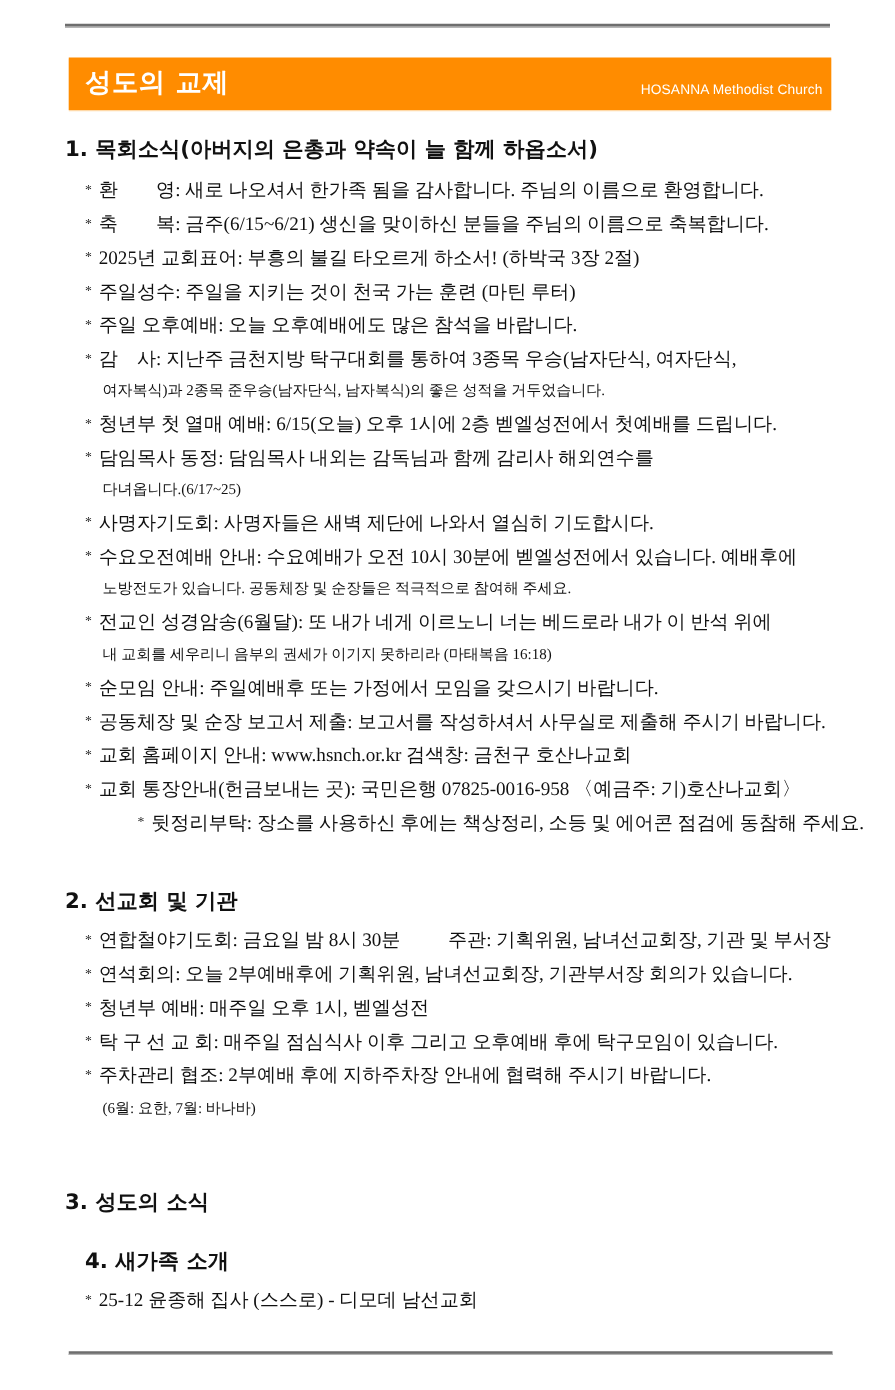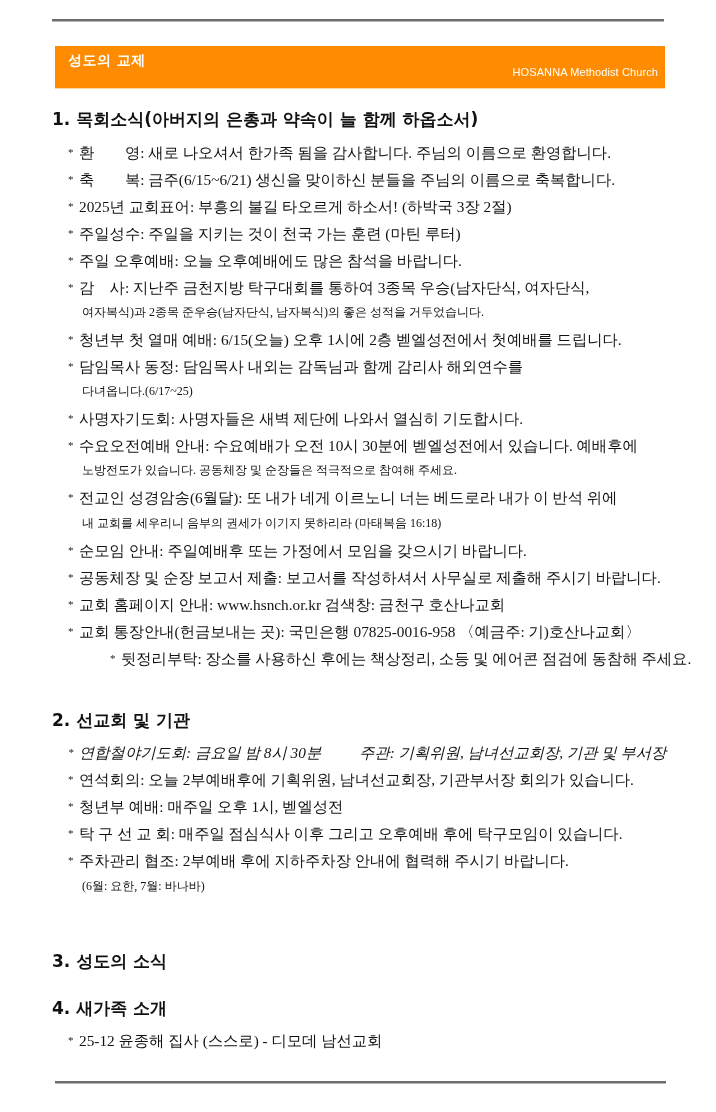--- a/index.html
+++ b/index.html
@@ -32,21 +32,21 @@
       height: 42px;
       background: #ff8c00;
       box-shadow: 0 1px 0 #ffd9a8;
     }
     .banner-title {
       position: absolute;
       left: 13px;
       top: 6px;
       font-family: "DejaVu Sans", sans-serif;
       font-weight: bold;
-      font-size: 14px;
+      font-size: 21px;
       color: #ffffff;
       letter-spacing: 0.5px;
     }
     .banner-sub {
       position: absolute;
       right: 7px;
       top: 20px;
       font-family: "Liberation Sans", sans-serif;
       font-size: 11px;
       color: #ffffff;
@@ -118,25 +118,25 @@
 <div class="item" style="top:488px;"><span class="bullet">*</span><span>전교인 성경암송(6월달): 또 내가 네게 이르노니 너는 베드로라 내가 이 반석 위에</span></div>
 <div class="cont" style="top:514px;">내 교회를 세우리니 음부의 권세가 이기지 못하리라 (마태복음 16:18)</div>
 <div class="item" style="top:541px;"><span class="bullet">*</span><span>순모임 안내: 주일예배후 또는 가정에서 모임을 갖으시기 바랍니다.</span></div>
 <div class="item" style="top:568px;"><span class="bullet">*</span><span>공동체장 및 순장 보고서 제출: 보고서를 작성하셔서 사무실로 제출해 주시기 바랍니다.</span></div>
 <div class="item" style="top:595px;"><span class="bullet">*</span><span>교회 홈페이지 안내: www.hsnch.or.kr 검색창: 금천구 호산나교회</span></div>
 <div class="item" style="top:622px;"><span class="bullet">*</span><span>교회 통장안내(헌금보내는 곳): 국민은행 07825-0016-958 〈예금주: 기)호산나교회〉</span></div>
 <div class="item" style="top:649px;margin-left:42px;"><span class="bullet">*</span><span>뒷정리부탁: 장소를 사용하신 후에는 책상정리, 소등 및 에어콘 점검에 동참해 주세요.</span></div>
 
 <div class="section-title" style="top:709px;">2. 선교회 및 기관</div>
 
-<div class="item" style="top:743px;font-style:italic;"><span class="bullet">*</span><span>연합철야기도회: 금요일 밤 8시 30분</span><span class="gap"></span><span>주관: 기획위원, 남녀선교회장, 기관 및 부서장</span></div>
+<div class="item" style="top:743px;"><span class="bullet">*</span><span>연합철야기도회: 금요일 밤 8시 30분</span><span class="gap"></span><span>주관: 기획위원, 남녀선교회장, 기관 및 부서장</span></div>
 <div class="item" style="top:770px;"><span class="bullet">*</span><span>연석회의: 오늘 2부예배후에 기획위원, 남녀선교회장, 기관부서장 회의가 있습니다.</span></div>
 <div class="item" style="top:797px;"><span class="bullet">*</span><span>청년부 예배: 매주일 오후 1시, 벧엘성전</span></div>
 <div class="item" style="top:824px;"><span class="bullet">*</span><span>탁 구 선 교 회: 매주일 점심식사 이후 그리고 오후예배 후에 탁구모임이 있습니다.</span></div>
 <div class="item" style="top:851px;"><span class="bullet">*</span><span>주차관리 협조: 2부예배 후에 지하주차장 안내에 협력해 주시기 바랍니다.</span></div>
 <div class="cont" style="top:877px;">(6월: 요한, 7월: 바나바)</div>
 
 <div class="section-title" style="top:950px;">3. 성도의 소식</div>
 
-<div class="section-title" style="top:997px;">4. 새가족 소개</div>
+<div class="section-title" style="top:997px;margin-left:16px;">4. 새가족 소개</div>
 <div class="item" style="top:1031px;"><span class="bullet">*</span><span>25-12 윤종해 집사 (스스로) - 디모데 남선교회</span></div>
 
 <div class="rule bottom"></div>
 
 </body></html>

